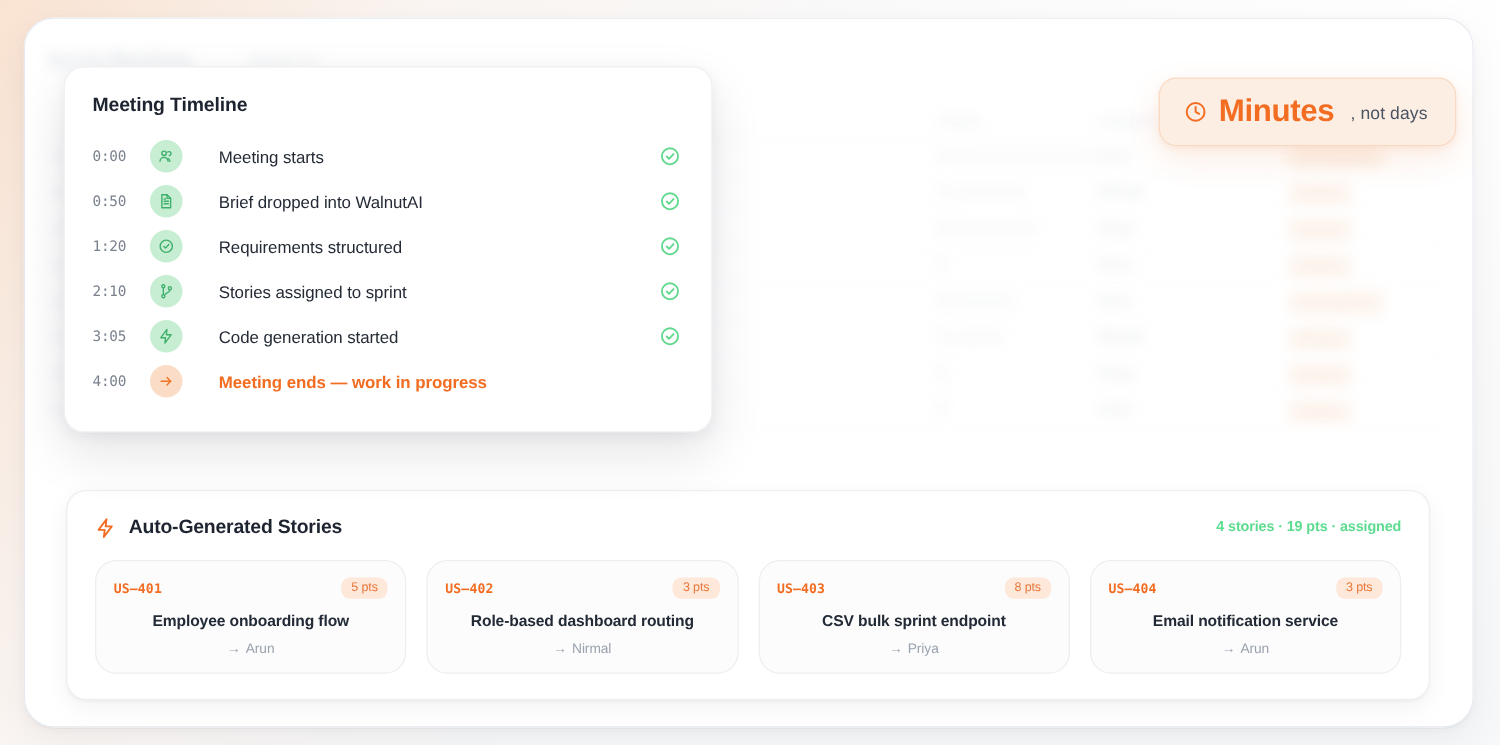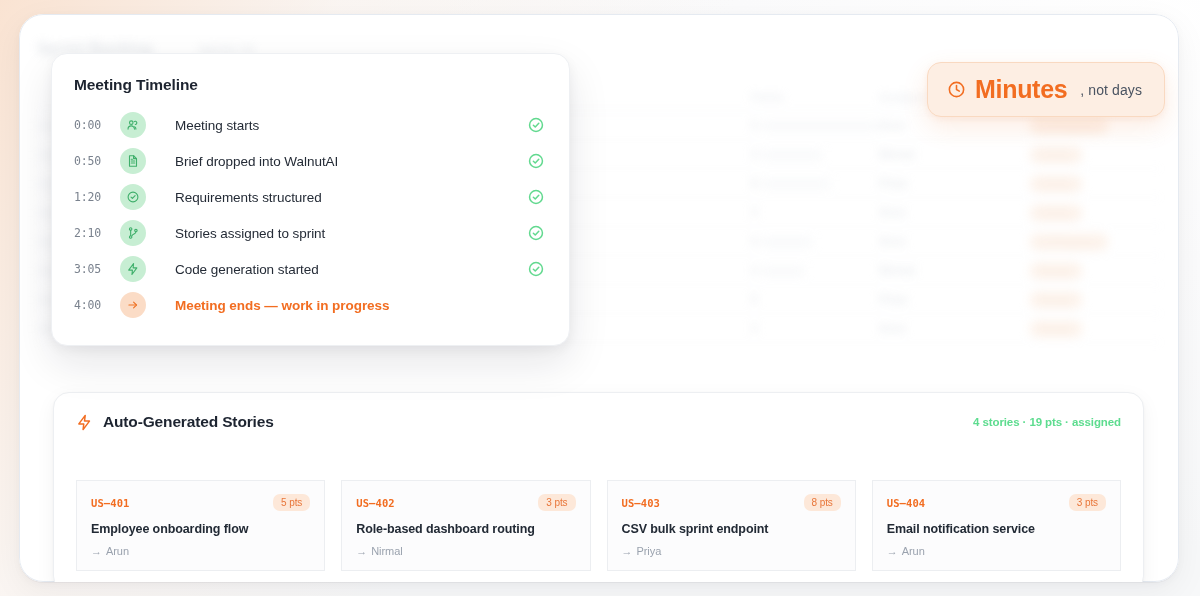--- a/index.html
+++ b/index.html
@@ -227,20 +227,21 @@
     top: 378px;
     width: 1091px;
     border-radius: 16px;
     background: #ffffff;
     border: 1px solid #edeff2;
     box-shadow: 0 6px 20px rgba(17,24,39,.05),
                 0 1px 3px rgba(17,24,39,.035);
     padding: 20px 22px 20px 22px;
     box-sizing: border-box;
     z-index: 4;
+    text-align: center;
   }
   .sc-head {
     display: flex;
     align-items: center;
     margin-bottom: 17px;
   }
   .sc-bolt { margin-right: 10px; display: block; }
   .sc-title {
     font-size: 15.5px;
     font-weight: 700;
@@ -255,25 +256,24 @@
     letter-spacing: -.1px;
   }
   .sc-grid {
     display: flex;
     gap: 16px;
   }
   .story {
     flex: 1 1 0;
     min-width: 0;
     border: 1px solid #eceef1;
-    border-radius: 0;
+    border-radius: 17px;
     background: #fcfcfd;
     padding: 13px 14px 13px 14px;
     box-sizing: border-box;
-    margin-top: 32px;
   }
   .story-top {
     display: flex;
     align-items: center;
     margin-bottom: 11px;
   }
   .story-id {
     font-family: "DejaVu Sans Mono", "Liberation Mono", monospace;
     font-size: 10.5px;
     font-weight: 700;

